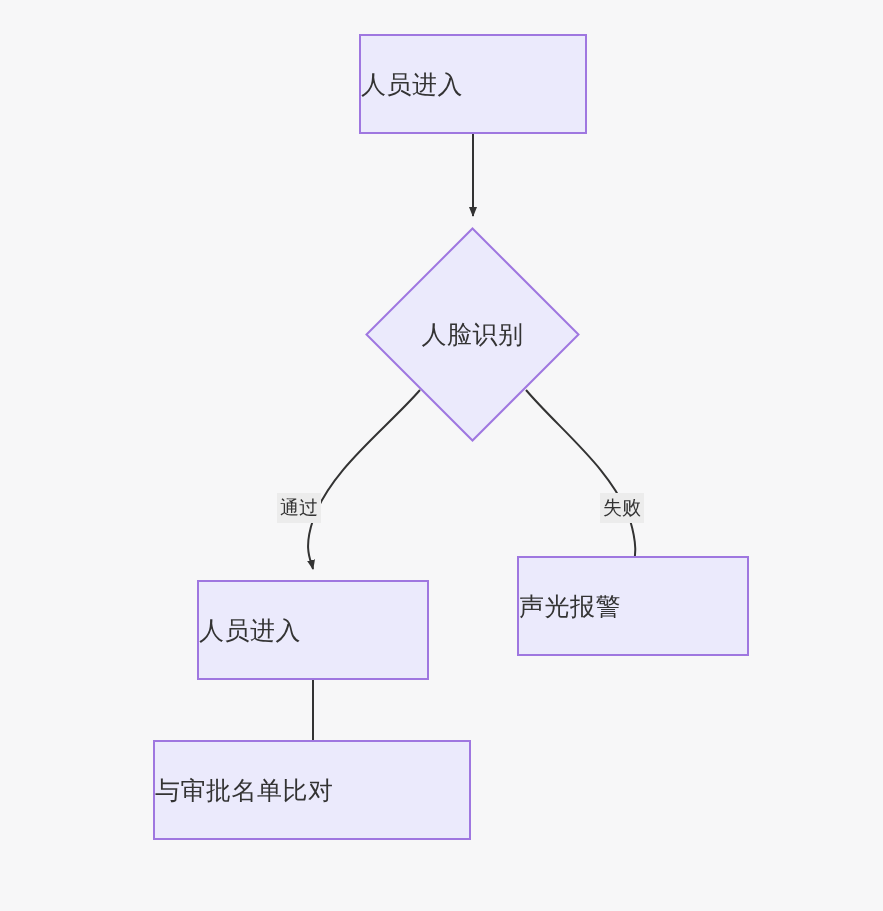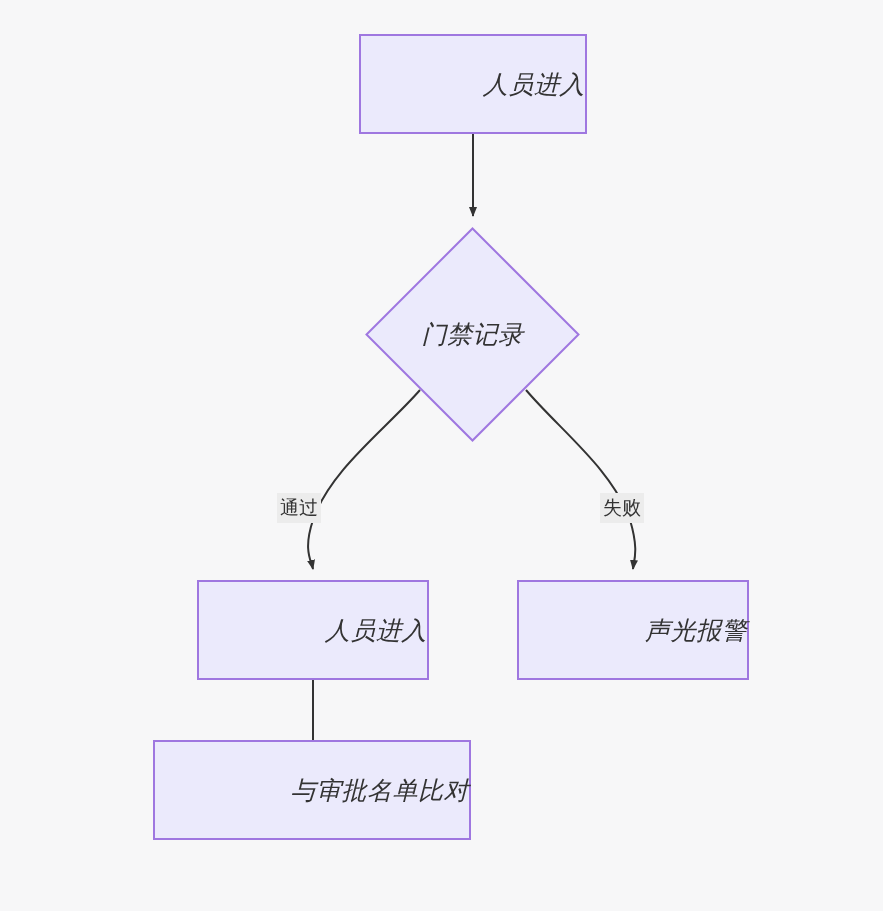--- a/index.html
+++ b/index.html
@@ -25,22 +25,21 @@
     top: 0;
     width: 883px;
     height: 911px;
     pointer-events: none;
   }
   .node {
     position: absolute;
     box-sizing: border-box;
     display: flex;
     align-items: center;
-    justify-content: flex-end;
-    font-style: italic;
+    justify-content: flex-start;
   }
   .node-box {
     background: #ebeafc;
     border: 2px solid #9f77e0;
   }
   .node-label {
     color: #333333;
     font-size: 25px;
     line-height: 1;
     letter-spacing: 0.5px;
@@ -101,29 +100,29 @@
 
   <div class="node node-box" style="left:359px; top:34px; width:228px; height:100px;">
     <span class="node-label">人员进入</span>
   </div>
 
   <div class="node node-diamond" style="left:365px; top:227px; width:215px; height:215px;">
     <svg class="diamond-shape" viewBox="0 0 215 215" preserveAspectRatio="none" xmlns="http://www.w3.org/2000/svg">
       <polygon points="107.5,1.5 213.5,107.5 107.5,213.5 1.5,107.5" fill="#ebeafc" stroke="#9f77e0" stroke-width="2"></polygon>
     </svg>
     <div class="diamond-label-wrap">
-      <span class="node-label">门禁记录</span>
+      <span class="node-label">人脸识别</span>
     </div>
   </div>
 
   <div class="node node-box" style="left:197px; top:580px; width:232px; height:100px;">
     <span class="node-label">人员进入</span>
   </div>
 
-  <div class="node node-box" style="left:517px; top:580px; width:232px; height:100px;">
+  <div class="node node-box" style="left:517px; top:556px; width:232px; height:100px;">
     <span class="node-label">声光报警</span>
   </div>
 
   <div class="node node-box" style="left:153px; top:740px; width:318px; height:100px;">
     <span class="node-label">与审批名单比对</span>
   </div>
 
   <span class="edge-label" style="left:277px; top:493px;">通过</span>
 
   <span class="edge-label" style="left:600px; top:493px;">失败</span>

